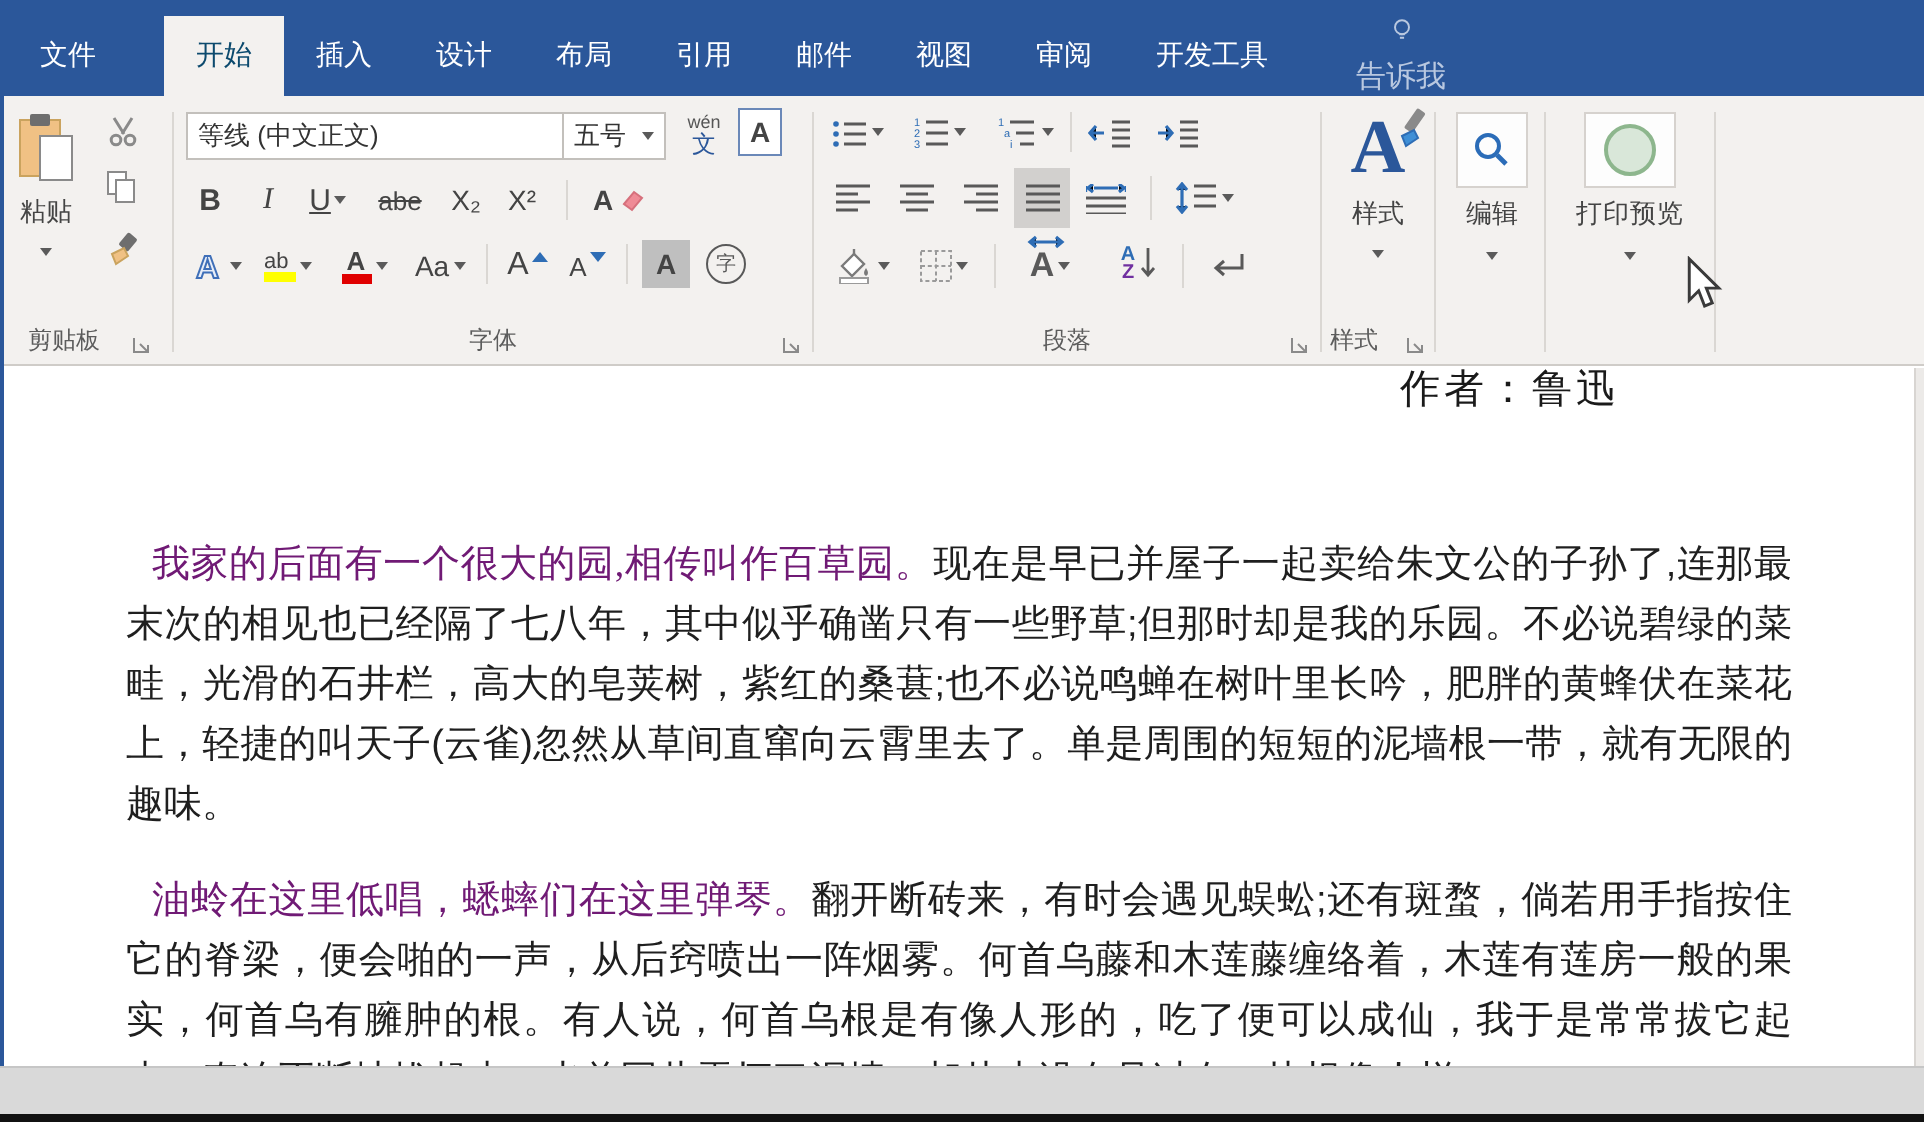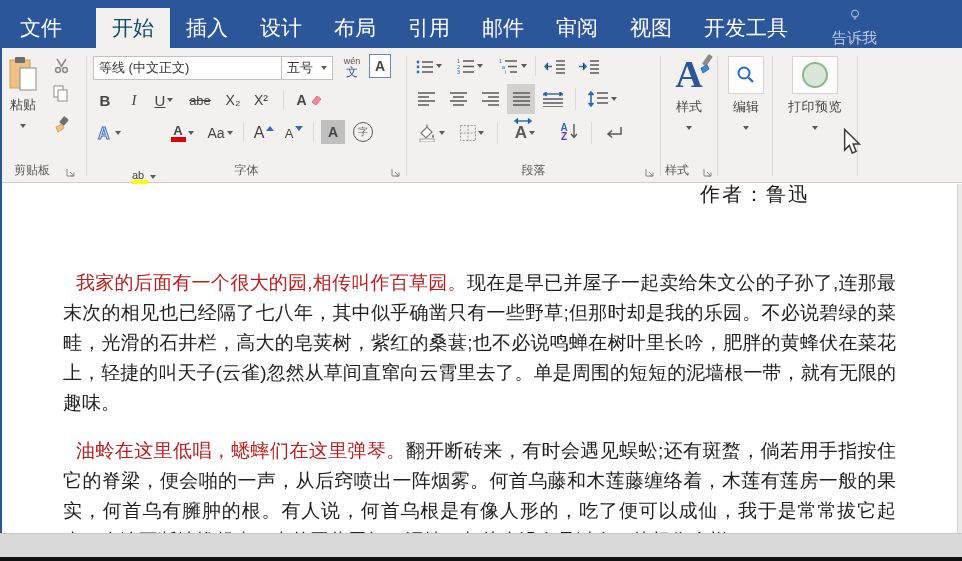--- a/index.html
+++ b/index.html
@@ -2,21 +2,21 @@
 <html><head>
 <meta charset="utf-8">
 <style>
   * { margin:0; padding:0; box-sizing:border-box; }
   html,body { width:962px; height:561px; overflow:hidden; }
   body { font-family:"Liberation Sans","DejaVu Sans",sans-serif; background:#fff; position:relative; }
   #window { position:absolute; inset:0; }
 
   
   .tabbar { position:absolute; left:0; top:0; width:962px; height:48px; background:#2b579a; display:flex; align-items:stretch; }
-  .tab { color:#fff; font-size:21px; display:flex; align-items:center; padding:0 16px; margin-top:8px; cursor:default; }
+  .tab { color:#fff; font-size:14px; display:flex; align-items:center; padding:0 16px; margin-top:8px; cursor:default; }
   .tab.file { background:#2b579a; padding:0 20px; margin-right:14px; }
   .tab.active { background:#f3f1ef; color:#0c4a6e; }
   .tellme { display:flex; align-items:center; gap:7px; color:#b9c8e0; font-size:15px; margin-left:28px; margin-top:8px;flex-direction:column; }
 
   
   .ribbon { position:absolute; left:0; top:48px; width:962px; height:135px; background:#f3f1ef; border-bottom:1px solid #cfccc8; }
   .vsep { position:absolute; top:8px; bottom:6px; width:1px; background:#dad7d3; }
   .glabel { position:absolute; bottom:3px; font-size:12px; color:#5c5c5c; width:100%; text-align:center; }
   .launch { position:absolute; bottom:4px; }
   .btn { display:inline-flex; align-items:center; justify-content:center; gap:2px; color:#444; }
@@ -31,21 +31,21 @@
 
   .iconbox { width:36px; height:38px; background:#fdfdfd; border:1px solid #d6d2ce; display:flex; align-items:center; justify-content:center; }
   .circle-green { width:26px; height:26px; border-radius:50%; background:#d9e7d9; border:2px solid #8db68d; }
 
   
   .doc { position:absolute; left:2px; top:184px; width:954px; height:349px; background:#fff; overflow:hidden; }
   .author { position:absolute; left:698px; top:-3px; font-size:20px; color:#1a1a1a; letter-spacing:2px; }
   .body-text { position:absolute; left:61px; top:84px; width:833px; font-size:19px; line-height:30px; color:#1f1f1f; text-align:justify; }
   .para { text-indent:13px; }
   .para + .para { margin-top:18px; }
-  .redtext { color:#b91c1c; }
+  .redtext { color:#701a75;font-family:Liberation Serif, serif; }
 
   .leftstrip { position:absolute; left:0; top:0; width:2px; height:533px; background:#2b579a; }
   .scrollstrip { position:absolute; right:0; top:184px; width:5px; height:349px; background:#eceae8; border-left:1px solid #d8d5d2; }
   .graybar { position:absolute; left:0; top:533px; width:962px; height:24px; background:#d9d9d9; border-top:1px solid #c6c6c6; }
   .blackbar { position:absolute; left:0; top:557px; width:962px; height:4px; background:#111; }
 
   .cursor { position:absolute; left:840px; top:128px; z-index:50; }
 </style>
 </head>
 <body>
@@ -53,22 +53,22 @@
 <div id="window">
 
   <div class="tabbar">
     <span class="tab file">文件</span>
     <span class="tab active">开始</span>
     <span class="tab">插入</span>
     <span class="tab">设计</span>
     <span class="tab">布局</span>
     <span class="tab">引用</span>
     <span class="tab">邮件</span>
+    <span class="tab">视图</span>
     <span class="tab">审阅</span>
-    <span class="tab">视图</span>
     <span class="tab">开发工具</span>
     <span class="tellme">
       <svg width="16" height="20" viewBox="0 0 16 20">
           <circle cx="8" cy="8" r="5" fill="none" stroke="#b9c8e0" stroke-width="1.4"></circle>
           <path d="M6 13 h4 M6.5 15.5 h3" stroke="#b9c8e0" stroke-width="1.4" fill="none"></path>
         </svg>
       <span>告诉我</span>
     </span>
   </div>
 
@@ -154,21 +154,21 @@
             <path d="M3 8 L8 2 L12 5 L7 11 Z" fill="#ef8b96" stroke="#d6707c"></path>
           </svg>
       </div>
 
       <div class="abs btn" style="left:6px;top:72px;width:30px;height:26px;">
         <svg width="17" height="18" viewBox="0 0 17 18">
             <text x="2" y="15" font-size="16" font-weight="bold" fill="#e8eef8" stroke="#3f6fb8" stroke-width="1">A</text>
           </svg>
         <span class="dd"></span>
       </div>
-      <div class="abs btn" style="left:40px;top:72px;width:34px;height:26px;margin-top:44px;">
+      <div class="abs btn" style="left:40px;top:72px;width:34px;height:26px;">
         <span style="display:inline-block;">
           <span style="font-size:11px;color:#444;display:block;line-height:10px;">ab</span>
           <span style="display:block;width:16px;height:5px;background:#ffff00;"></span>
         </span>
         <span class="dd"></span>
       </div>
       <div class="abs btn" style="left:80px;top:72px;width:30px;height:26px;">
         <span style="display:inline-block;text-align:center;">
           <span style="font-size:13px;font-weight:bold;color:#444;display:block;line-height:12px;">A</span>
           <span style="display:block;width:15px;height:5px;background:#e00000;"></span>

